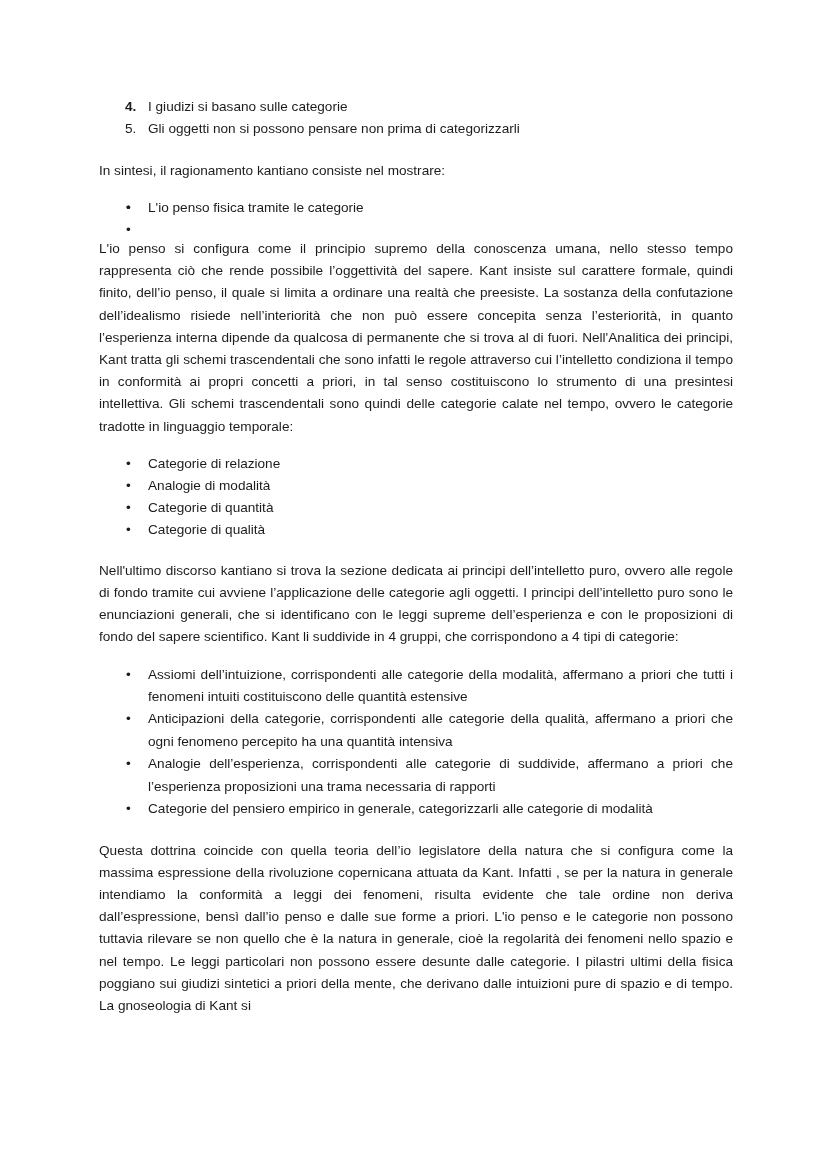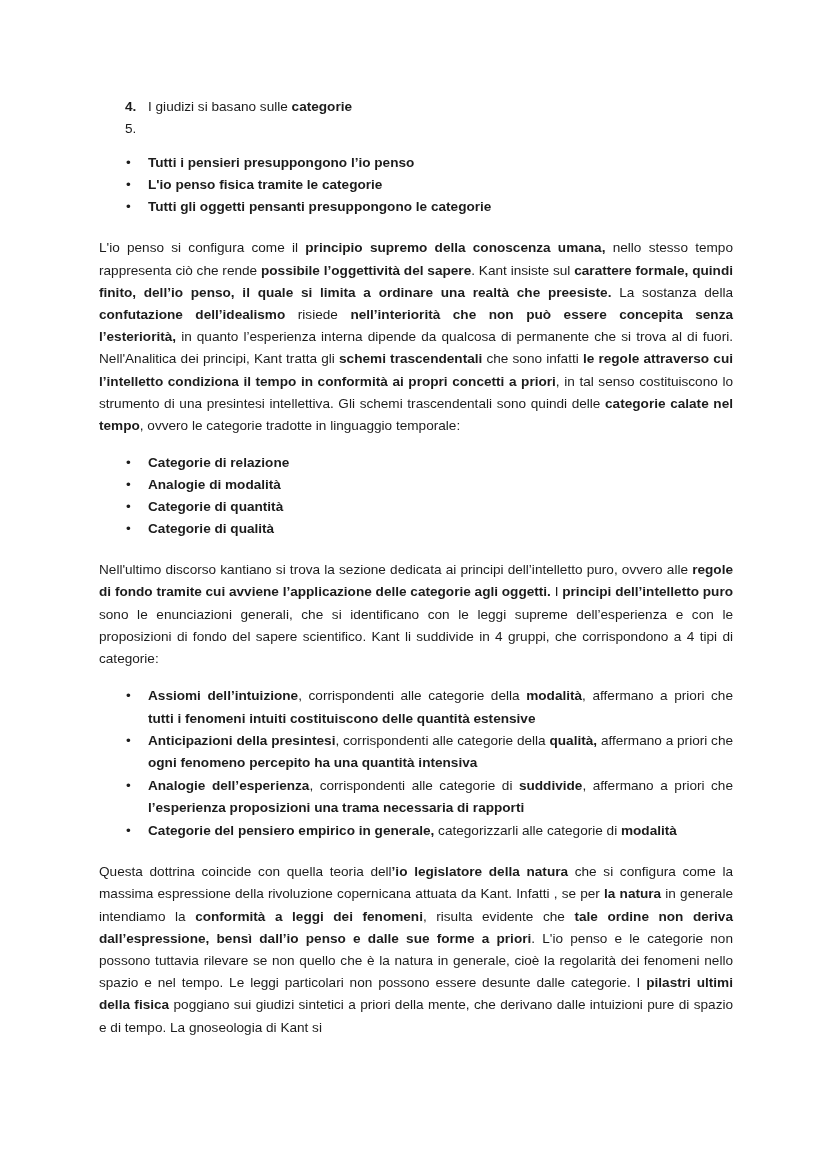--- a/index.html
+++ b/index.html
@@ -31,21 +31,21 @@
     font-size: 13.6px;
     line-height: 22.2px;
     text-align: justify;
     text-justify: inter-word;
     margin: 0;
   }
 
   .spacer-sm { height: 15px; }
   .spacer-md { height: 19px; }
 
-  b, .b { font-weight: bold; }
+  b, .b { font-weight: normal; }
 
   
   .num-list {
     margin: 0;
     padding: 0;
     list-style: none;
   }
   .num-list li {
     position: relative;
     padding-left: 49px;
@@ -93,32 +93,33 @@
   .bullet-list.just li > .txt { display: block; }
 </style>
 </head>
 <body>
 
 <div class="page">
   <div class="content">
 
     <ol class="num-list" id="numbered-list">
         <li><span class="marker bold">4.</span><span><span>I giudizi si basano sulle </span><span class="b">categorie</span></span></li>
-        <li><span class="marker">5.</span></li>
+        <li><span class="marker">5.</span><span><span>Gli oggetti non si possono pensare non prima di categorizzarli</span></span></li>
       </ol>
 
     <div class="spacer-md"></div>
 
+    <p class="para">In sintesi, il ragionamento kantiano consiste nel mostrare:</p>
 
     <div class="spacer-sm"></div>
 
     <ul class="bullet-list tight" id="sintesi-list">
-        <li><span class="dot">•</span><span class="b">Tutti i pensieri presuppongono l’io penso</span></li>
+        <li><span class="dot">•</span></li>
         <li><span class="dot">•</span><span class="b">L'io penso fisica tramite le categorie</span></li>
-        <li><span class="dot">•</span><span class="b">Tutti gli oggetti pensanti presuppongono le categorie</span></li>
+        <li><span class="dot">•</span></li>
       </ul>
 
     <div class="spacer-md"></div>
 
     <p class="para" id="para-io-penso"><span>L'io penso si configura come il </span><span class="b">principio supremo della conoscenza umana,</span><span> nello stesso tempo rappresenta ciò che rende </span><span class="b">possibile l’oggettività del sapere</span><span>. Kant insiste sul </span><span class="b">carattere formale, quindi finito, dell’io penso, il quale si limita a ordinare una realtà che preesiste.</span><span> La sostanza della </span><span class="b">confutazione dell’idealismo</span><span> risiede </span><span class="b">nell’interiorità che non può essere concepita senza l’esteriorità,</span><span> in quanto l’esperienza interna dipende da qualcosa di permanente che si trova al di fuori. Nell'Analitica dei principi, Kant tratta gli </span><span class="b">schemi trascendentali</span><span> che sono infatti </span><span class="b">le regole attraverso cui l’intelletto condiziona il tempo in conformità ai propri concetti a priori</span><span>, in tal senso costituiscono lo strumento di una presintesi intellettiva. Gli schemi trascendentali sono quindi delle </span><span class="b">categorie calate nel tempo</span><span>, ovvero le categorie tradotte in linguaggio temporale:</span></p>
 
     <div class="spacer-sm"></div>
 
     <ul class="bullet-list tight" id="categorie-list">
         <li><span class="dot">•</span><span class="b">Categorie di relazione</span></li>
@@ -133,21 +134,21 @@
 
     <div class="spacer-sm"></div>
 
     <ul class="bullet-list just" id="principi-list">
         <li>
           <span class="dot">•</span>
           <span class="txt"><span class="b">Assiomi dell’intuizione</span><span>, corrispondenti alle categorie della </span><span class="b">modalità</span><span>, affermano a priori che </span><span class="b">tutti i fenomeni intuiti costituiscono delle quantità estensive</span></span>
         </li>
         <li>
           <span class="dot">•</span>
-          <span class="txt"><span class="b">Anticipazioni della presintesi</span><span>, corrispondenti alle categorie della </span><span class="b">qualità,</span><span> affermano a priori che </span><span class="b">ogni fenomeno percepito ha una quantità intensiva</span></span>
+          <span class="txt"><span class="b">Anticipazioni della categorie</span><span>, corrispondenti alle categorie della </span><span class="b">qualità,</span><span> affermano a priori che </span><span class="b">ogni fenomeno percepito ha una quantità intensiva</span></span>
         </li>
         <li>
           <span class="dot">•</span>
           <span class="txt"><span class="b">Analogie dell’esperienza</span><span>, corrispondenti alle categorie di </span><span class="b">suddivide</span><span>, affermano a priori che </span><span class="b">l’esperienza proposizioni una trama necessaria di rapporti</span></span>
         </li>
         <li>
           <span class="dot">•</span>
           <span class="txt"><span class="b">Categorie del pensiero empirico in generale,</span><span> categorizzarli alle categorie di </span><span class="b">modalità</span></span>
         </li>
       </ul>

